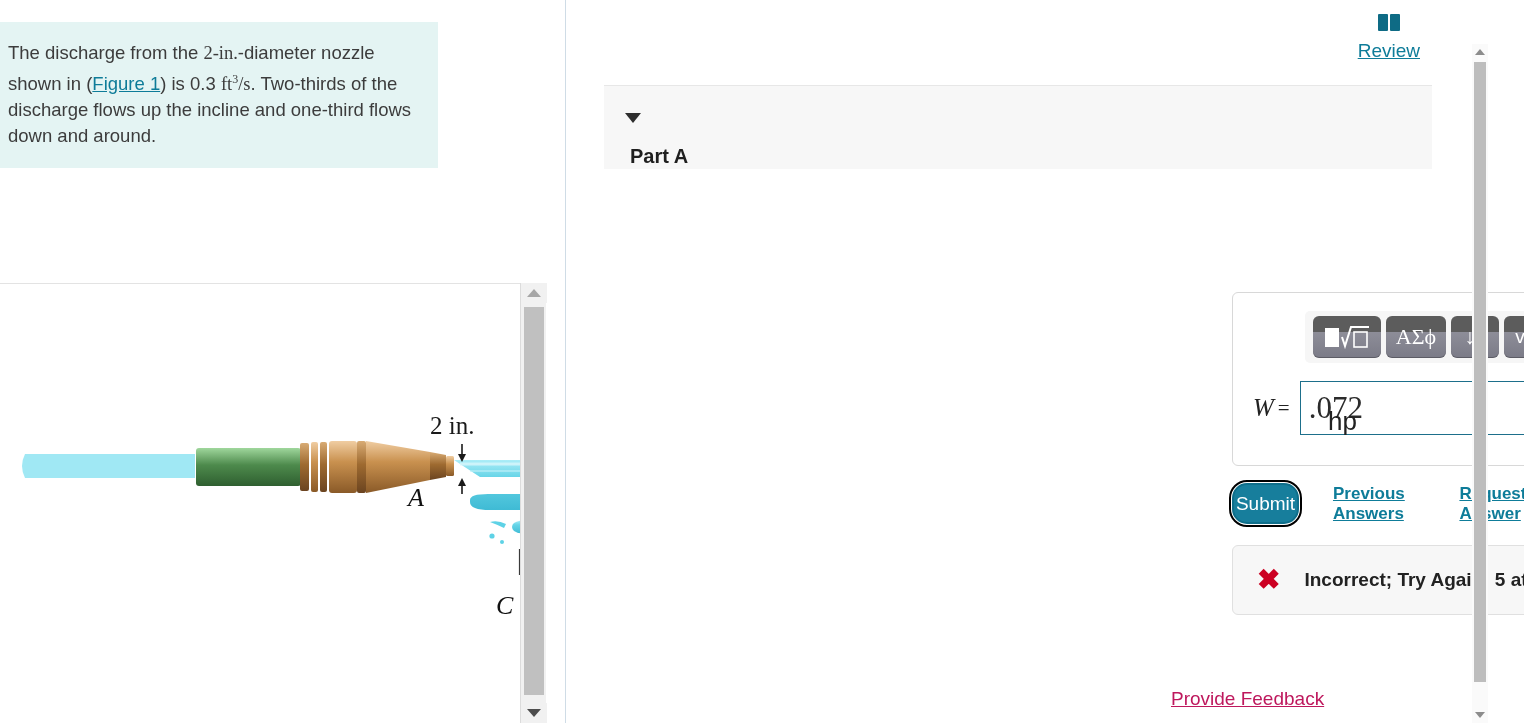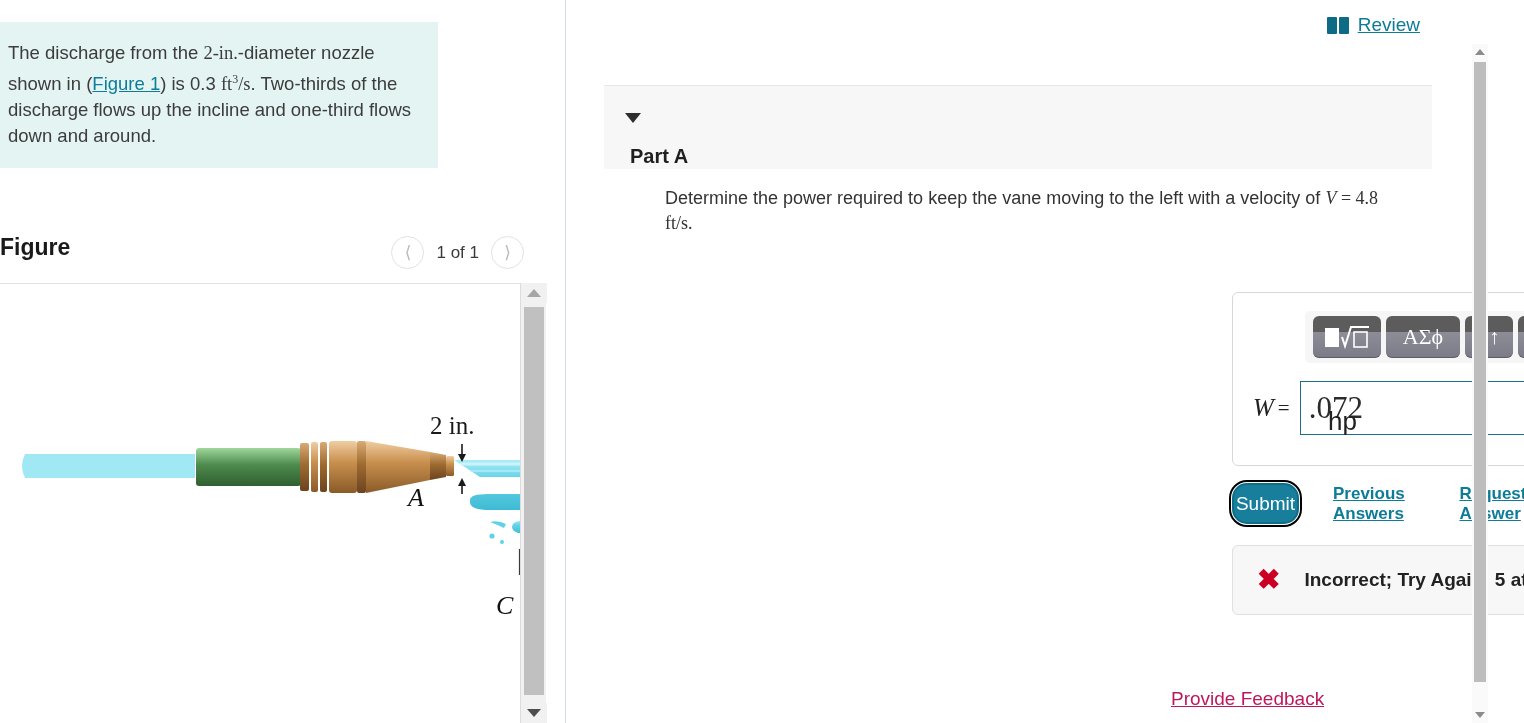--- a/index.html
+++ b/index.html
@@ -89,20 +89,21 @@
 
   
   #main-panel {
     position: absolute; left: 567px; top: 0;
     width: 957px; height: 723px; background: #fff;
   }
   #review-link-wrap {
     position: absolute; right: 104px; top: 14px;
     display: flex; align-items: center; gap: 9px;
     cursor: pointer;
+    flex-direction: column;
   }
   #review-text {
     color: #0e7c99; font-size: 19px; text-decoration: underline;
   }
 
   #part-a-header {
     position: absolute; left: 37px; top: 85px;
     width: 828px; height: 84px;
     background: #f7f7f7; border-top: 1px solid #e7e7e7;
     display: flex; align-items: flex-start; flex-direction: column;
@@ -140,21 +141,21 @@
   }
   .tb-key {
     height: 42px; border-radius: 6px;
     background: linear-gradient(180deg,#5c5c5c 0%,#5c5c5c 38%,#8d8d98 39%,#7b7b87 100%);
     color: #fff; display: flex; align-items: center; justify-content: center;
     font-family: "Liberation Serif", serif; font-size: 22px;
     cursor: pointer; padding: 0 9px;
     box-shadow: inset 0 -1px 0 rgba(0,0,0,.25);
   }
   #key-template { width: 68px; }
-  #key-greek { width: 74px; }
+  #key-greek { width: 60px; }
   #key-arrows { width: 48px; font-size: 21px; }
   #key-vec { width: 52px; font-size: 19px; font-family:"Liberation Sans",sans-serif; }
 
   #answer-row {
     position: absolute; left: 20px; top: 88px;
     display: flex; align-items: center;
   }
   #answer-var-label {
     font-family: "Liberation Serif", serif; font-size: 25px;
     font-style: italic; color: #222; margin-right: 4px;
@@ -223,28 +224,20 @@
 <body>
 
 <div id="root">
 
   <div id="left-panel">
 
     <div id="problem-statement">
       <span>The discharge from the </span><span class="ser">2-in.</span><span>-diameter nozzle shown in (</span><span id="figure-link">Figure 1</span><span>) is 0.3 </span><span class="ser">ft</span><sup class="ser">3</sup><span class="ser frac-slash">/s</span><span>. Two-thirds of the discharge flows up the incline and one-third flows down and around.</span>
     </div>
 
-    <div id="figure-header">
-      <div id="figure-title">Figure</div>
-      <div id="figure-pager">
-        <div class="pager-btn">⟨</div>
-        <div id="pager-count">1 of 1</div>
-        <div class="pager-btn">⟩</div>
-      </div>
-    </div>
 
     <div id="figure-viewport">
       <svg id="figure-canvas" viewBox="0 0 520 440">
         <defs>
           <linearGradient id="gHose" x1="0" y1="0" x2="0" y2="1">
             <stop offset="0%" stop-color="#9fd79c"></stop>
             <stop offset="45%" stop-color="#4d8a4c"></stop>
             <stop offset="100%" stop-color="#2f5f30"></stop>
           </linearGradient>
           <linearGradient id="gBrass" x1="0" y1="0" x2="0" y2="1">
@@ -352,24 +345,20 @@
         <rect x="12" y="0" width="10" height="17" rx="1" fill="#0e6b85"></rect>
       </svg>
       <span id="review-text">Review</span>
     </div>
 
     <div id="part-a-header">
       <div id="part-a-caret"></div>
       <div id="part-a-label">Part A</div>
     </div>
 
-    <div id="question-text">
-      <span>Determine the power required to keep the vane moving to the left with a velocity of</span>
-      <span class="ser" style="font-style:italic">V</span><span class="ser"> = 4.8 ft/s.</span>
-    </div>
 
 
     <div id="answer-box">
 
       <div id="math-toolbar">
         <div class="tb-key" id="key-template">
           <svg width="46" height="26" viewBox="0 0 46 26">
             <rect x="1" y="4" width="14" height="19" fill="#fff"></rect>
             <path d="M18,13 L21,22 L27,3 L45,3" stroke="#fff" stroke-width="2" fill="none"></path>
             <rect x="30" y="8" width="13" height="15" fill="none" stroke="#fff" stroke-width="1.6"></rect>

